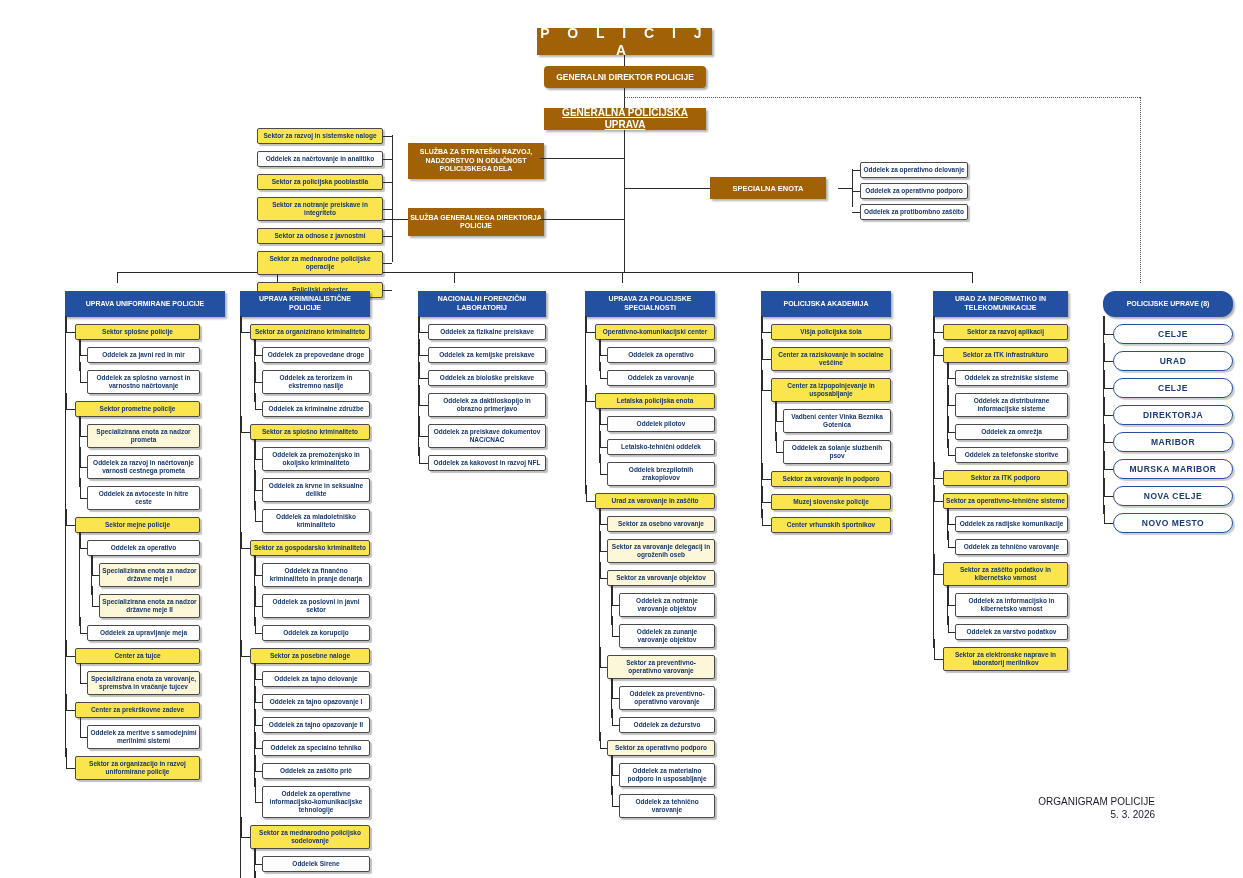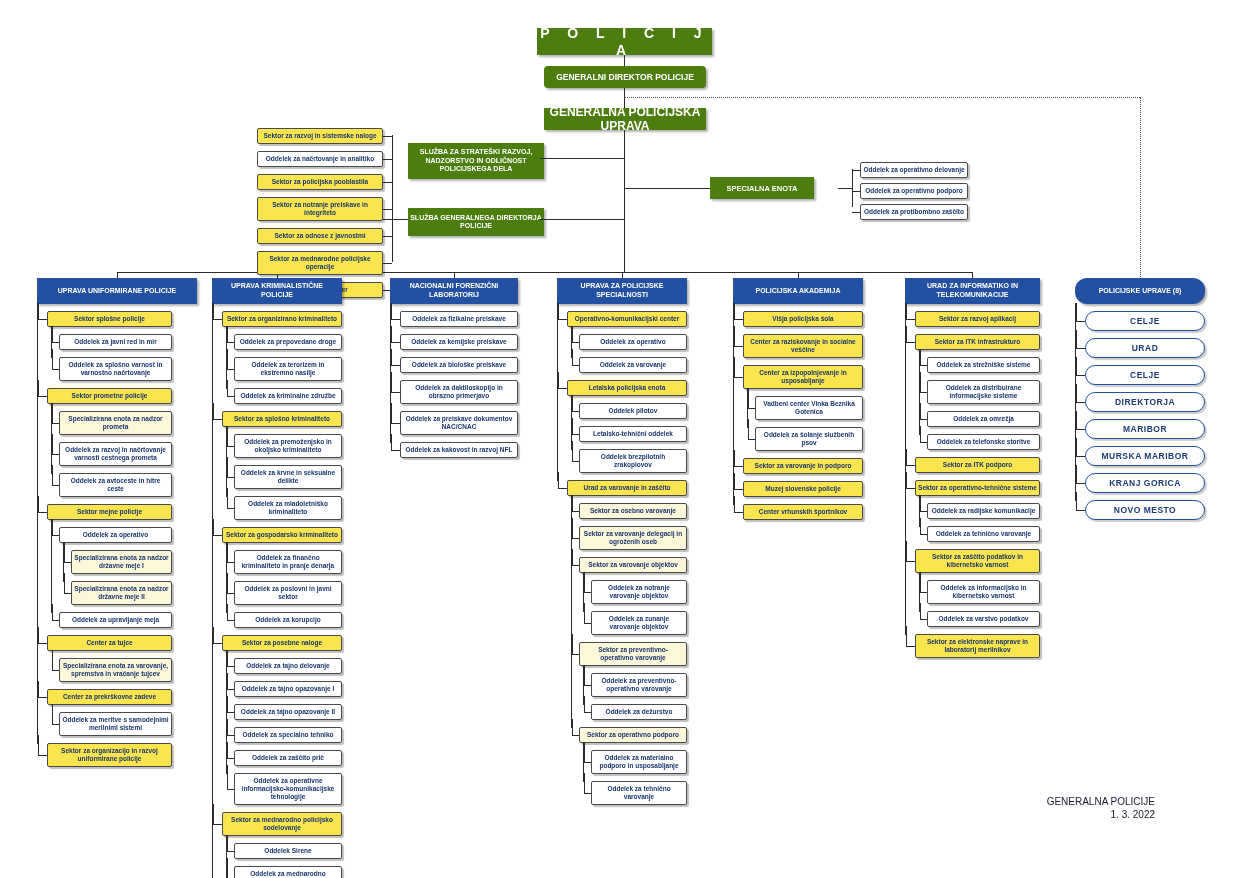--- a/index.html
+++ b/index.html
@@ -6,34 +6,34 @@
   #stage {
     position:relative; width:1243px; height:878px;
     font-family:"Liberation Sans", sans-serif; background:#fff;
     overflow:hidden;
   }
   .line { position:absolute; background:#2b2b2b; }
   .dotted-h { position:absolute; border-top:1px dotted #555; height:0; }
   .dotted-v { position:absolute; border-left:1px dotted #555; width:0; }
 
   .blue-box {
-    position:absolute; background:#4d7c0f; color:#fff; font-weight:bold;
+    position:absolute; background:#a16207; color:#fff; font-weight:bold;
     display:flex; align-items:center; justify-content:center; text-align:center;
     box-shadow:2px 2px 2px rgba(0,0,0,.3); line-height:1.2;
   }
   #policija { font-size:14px; letter-spacing:7px; }
   .pill-blue { border-radius:4px; }
   .hdr {
     background:#2350a0; color:#fff; font-weight:bold; font-size:7px;
     display:flex; align-items:center; justify-content:center; text-align:center;
     min-height:26px; box-shadow:2px 2px 2px rgba(0,0,0,.3); line-height:1.25;
     padding:2px 4px; box-sizing:border-box;
   }
   .hdr.round { border-radius:12px; }
-  .col { position:absolute; top:278px; }
+  .col { position:absolute; top:291px;margin-left:28px; }
 
   .tree { list-style:none; margin:0 0 0 0; padding:0 0 0 10px; }
   .tree .tree { margin-left:4px; padding-left:8px; }
   .tree li { position:relative; margin-top:7px; }
   .tree li.cont::before {
     content:""; position:absolute; left:-10px; top:-8px; bottom:-8px;
     width:0; border-left:1px solid #2b2b2b;
   }
   .tree .tree li.cont::before { left:-8px; }
   .node {
@@ -79,21 +79,21 @@
     font-size:10px; line-height:13px; color:#1a1a2e; font-weight:normal;
   }
 </style>
 </head>
 <body>
 
 <div id="stage">
 
   <div id="policija" class="blue-box" style="left:537px;top:28px;width:175px;height:27px;">P O L I C I J A</div>
   <div class="blue-box pill-blue" style="left:544px;top:66px;width:162px;height:22px;font-size:8.5px;">GENERALNI DIREKTOR POLICIJE</div>
-  <div class="blue-box" style="left:544px;top:108px;width:162px;height:22px;font-size:12px;">GENERALNA POLICIJSKA UPRAVA</div>
+  <div class="blue-box" style="left:544px;top:108px;width:162px;height:22px;font-size:10px;text-decoration:underline;">GENERALNA POLICIJSKA UPRAVA</div>
 
   <div class="line" style="left:624px;top:55px;width:1px;height:11px;"></div>
   <div class="line" style="left:624px;top:88px;width:1px;height:20px;"></div>
   <div class="line" style="left:624px;top:130px;width:1px;height:142px;"></div>
   <div class="line" style="left:117px;top:272px;width:856px;height:1px;"></div>
   <div class="line" style="left:117px;top:272px;width:1px;height:11px;"></div>
   <div class="line" style="left:277px;top:272px;width:1px;height:11px;"></div>
   <div class="line" style="left:454px;top:272px;width:1px;height:11px;"></div>
   <div class="line" style="left:622px;top:272px;width:1px;height:11px;"></div>
   <div class="line" style="left:798px;top:272px;width:1px;height:11px;"></div>
@@ -111,21 +111,21 @@
       <div class="node y">Sektor za razvoj in sistemske naloge</div>
       <div class="node">Oddelek za načrtovanje in analitiko</div>
       <div class="node y">Sektor za policijska pooblastila</div>
       <div class="node y">Sektor za notranje preiskave in integriteto</div>
       <div class="node y">Sektor za odnose z javnostmi</div>
       <div class="node y">Sektor za mednarodne policijske operacije</div>
       <div class="node y">Policijski orkester</div>
     </div>
   <div class="line" style="left:392px;top:135px;width:1px;height:127px;"></div>
 
-  <div class="blue-box" style="left:710px;top:177px;width:104px;height:22px;font-size:7.5px;">SPECIALNA ENOTA</div>
+  <div class="blue-box" style="left:710px;top:177px;width:116px;height:22px;font-size:7.5px;">SPECIALNA ENOTA</div>
   <div class="line" style="left:624px;top:188px;width:86px;height:1px;"></div>
   <div class="line" style="left:838px;top:188px;width:14px;height:1px;"></div>
   <div class="line" style="left:852px;top:169px;width:1px;height:38px;"></div>
   <div id="spec-children">
       <div class="node">Oddelek za operativno delovanje</div>
       <div class="node">Oddelek za operativno podporo</div>
       <div class="node">Oddelek za protibombno zaščito</div>
     </div>
 
   <div id="columns">
@@ -487,28 +487,28 @@
             <li class="cont">
               <div class="node pill">DIREKTORJA</div>
             </li>
             <li class="cont">
               <div class="node pill">MARIBOR</div>
             </li>
             <li class="cont">
               <div class="node pill">MURSKA  MARIBOR</div>
             </li>
             <li class="cont">
-              <div class="node pill">KRANJ  GORICA</div>
+              <div class="node pill">NOVA  CELJE</div>
             </li>
             <li>
               <div class="node pill">NOVO  MESTO</div>
             </li>
           </ul>
         </div>
       </div>
     </div>
 
   <div id="footer">
-    <div>GENERALNA POLICIJE</div>
-    <div>1. 3. 2022</div>
+    <div>ORGANIGRAM POLICIJE</div>
+    <div>5. 3. 2026</div>
   </div>
 
 </div>
 
 </body></html>

